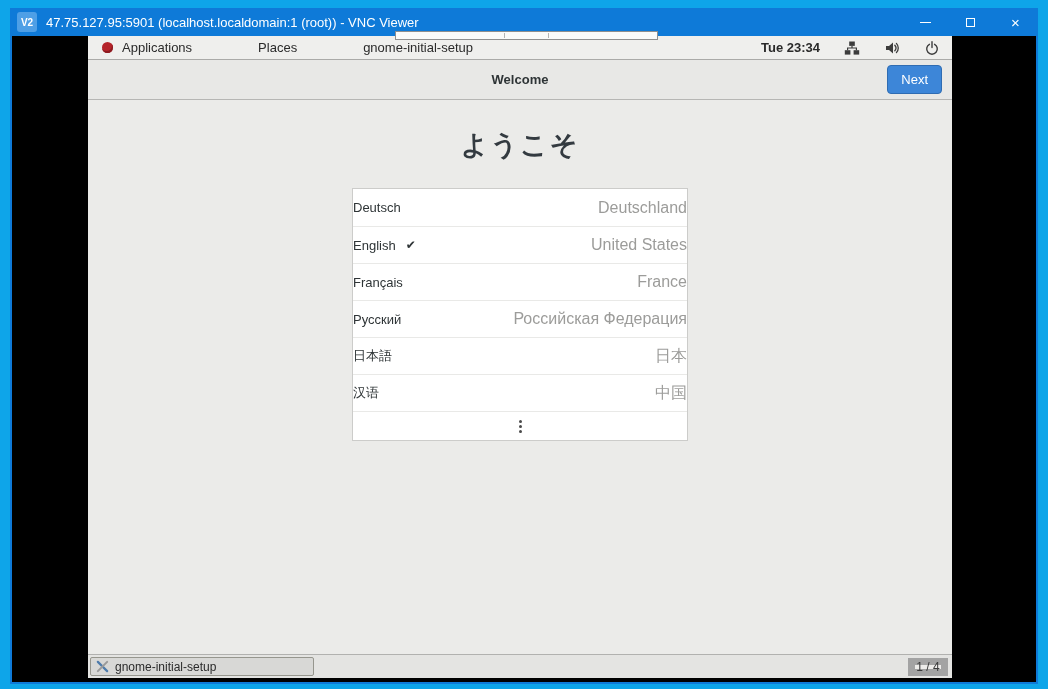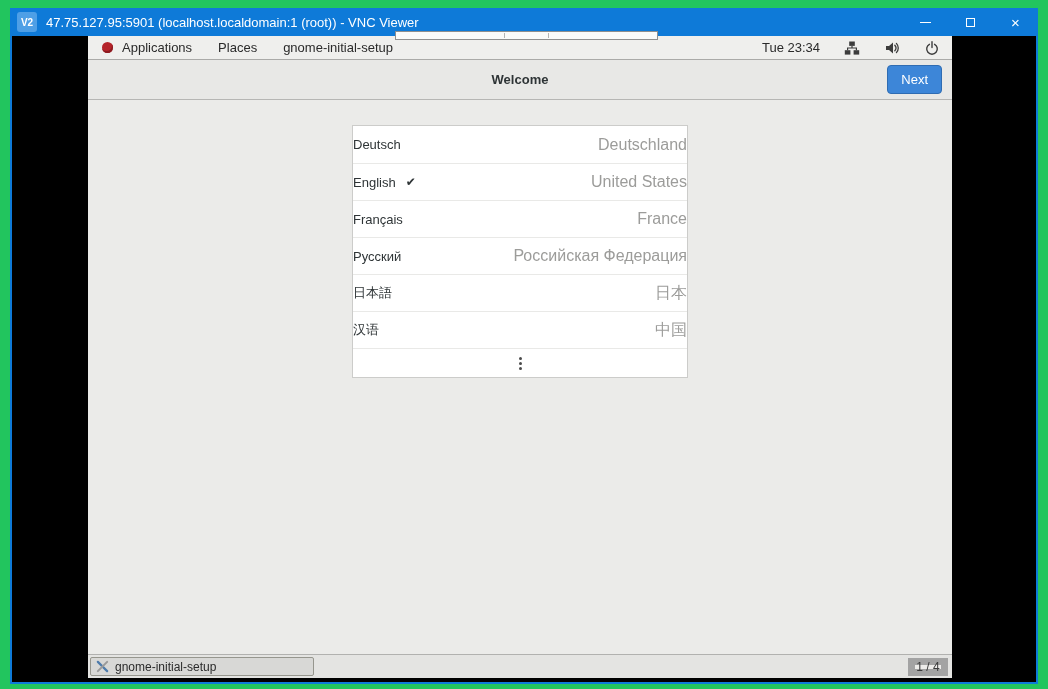--- a/index.html
+++ b/index.html
@@ -1,19 +1,19 @@
 <!DOCTYPE html>
 <html><head>
 <meta charset="utf-8">
 <style>
   * { margin:0; padding:0; box-sizing:border-box; }
   html,body { width:1048px; height:689px; }
   body { font-family:"Liberation Sans","DejaVu Sans",sans-serif; background:#4a545e; overflow:hidden; }
 
-  .screen { position:relative; width:1048px; height:689px; background:#22c55e; }
+  .screen { position:relative; width:1048px; height:689px; background:#0ea5e9; }
 
   
   .vnc-window { position:absolute; left:10px; top:8px; width:1028px; height:676px; }
   .titlebar { position:relative; height:28px; background:#0e7ad8; display:flex; align-items:center;
               padding-left:7px; color:#fff; font-size:13px; }
   .vnc-logo { width:20px; height:20px; border-radius:3px; background:#4e9fe6; color:#fff;
               font-size:10px; font-weight:bold; display:flex; align-items:center; justify-content:center;
               margin-right:9px; flex:0 0 auto; }
   .window-title { white-space:nowrap; overflow:hidden; }
   .window-controls { position:absolute; right:0; top:0; height:28px; display:flex; }
@@ -28,25 +28,25 @@
 
   .client { position:absolute; left:0; right:0; top:28px; bottom:0; background:#000;
             border-left:2px solid #0e7ad8; border-right:2px solid #0e7ad8; border-bottom:2px solid #0e7ad8; }
 
   
   .desktop { position:absolute; left:76px; top:0; width:864px; height:642px; background:#ebebe9; }
 
   .topbar { height:24px; background:#efefed; border-bottom:1px solid #aaaaa8;
             display:flex; align-items:center; justify-content:space-between;
             padding:0 12px 0 14px; font-size:13px; color:#2a2a2a; }
-  .topbar-menus { display:flex; align-items:center; }
+  .topbar-menus { display:flex; align-items:center;gap:40px; }
   .menu-item { margin-right:26px; display:flex; align-items:center; }
   .distro-dot { width:11px; height:11px; border-radius:50%; background:#b5232a;
                 box-shadow:inset -1px -2px 0 #8c1a1f; margin-right:9px; }
-  .topbar-status { display:flex; align-items:center; gap:24px; color:#2a2a2a; }
+  .topbar-status { display:flex; align-items:center; gap:24px; color:#2a2a2a;font-weight:bold; }
   .status-icon { width:16px; height:16px; display:block; }
 
   .headerbar { position:relative; height:40px; background:#e8e8e6; border-bottom:1px solid #b6b6b4; }
   .headerbar-title { position:absolute; left:0; right:0; top:0; height:39px; display:flex;
                      align-items:center; justify-content:center; font-size:13px; font-weight:bold; color:#2e3436; }
   .next-btn { position:absolute; right:10px; top:5px; height:29px; padding:12px 13px;
               background:#3d86d8; border:1px solid #2f6cb2; border-radius:4px;
               color:#fff; font-size:13px; display:flex; align-items:center; }
 
   .content { position:relative; height:554px; }
@@ -138,20 +138,21 @@
             </svg>
           </div>
         </div>
 
         <div class="headerbar">
           <div class="headerbar-title">Welcome</div>
           <button class="next-btn">Next</button>
         </div>
 
         <div class="content">
+          <div class="page-heading">ようこそ</div>
 
           <div class="listbox">
             <div class="lang-row">
     <span class="lang-name" dir="auto">Deutsch</span>
 
     <span class="lang-region" dir="auto">Deutschland</span>
   </div>
               <div class="lang-row">
     <span class="lang-name" dir="auto">English</span>
     <span class="lang-check">✔</span>

